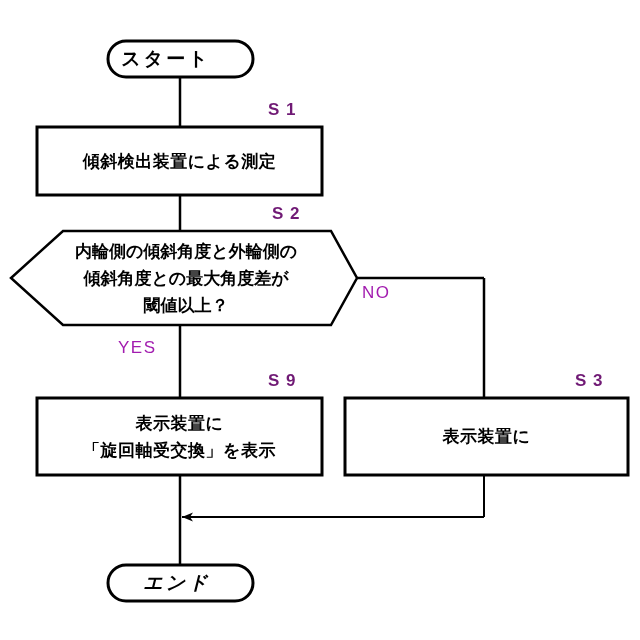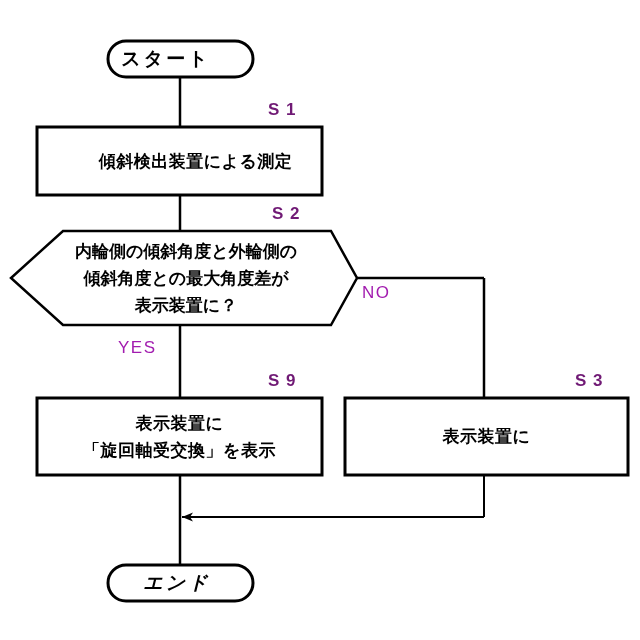--- a/index.html
+++ b/index.html
@@ -106,29 +106,29 @@
     <line x1="484" y1="517" x2="182" y2="517" stroke="#000000" stroke-width="2" marker-end="url(#arrowLeft)"></line>
 
     <rect x="108" y="565" width="145" height="36" rx="18" ry="18" fill="#ffffff" stroke="#000000" stroke-width="3"></rect>
   </svg>
 
   <div class="node-text terminal-text" style="left:108px; top:41px; width:116px; height:36px;justify-content:center;">
     <span>スタート</span>
   </div>
 
   <div class="step-label" style="left:268px; top:100px;">S 1</div>
-  <div class="node-text process-text" style="left:37px; top:127px; width:285px; height:68px;padding-left:16px;">
+  <div class="node-text process-text" style="left:37px; top:127px; width:285px; height:68px;">
     <span>傾斜検出装置による測定</span>
   </div>
 
   <div class="step-label" style="left:272px; top:204px;">S 2</div>
   <div class="node-text decision-text" style="left:36px; top:231px; width:300px; height:94px;">
     <span>内輪側の傾斜角度と外輪側の</span>
     <span>傾斜角度との最大角度差が</span>
-    <span>表示装置に？</span>
+    <span>閾値以上？</span>
   </div>
 
   <div class="branch-label" style="left:118px; top:338px;">YES</div>
   <div class="branch-label" style="left:362px; top:283px;">NO</div>
 
   <div class="step-label" style="left:268px; top:371px;">S 9</div>
   <div class="node-text process-text" style="left:37px; top:398px; width:285px; height:77px;">
     <span>表示装置に</span>
     <span>「旋回軸受交換」を表示</span>
   </div>

